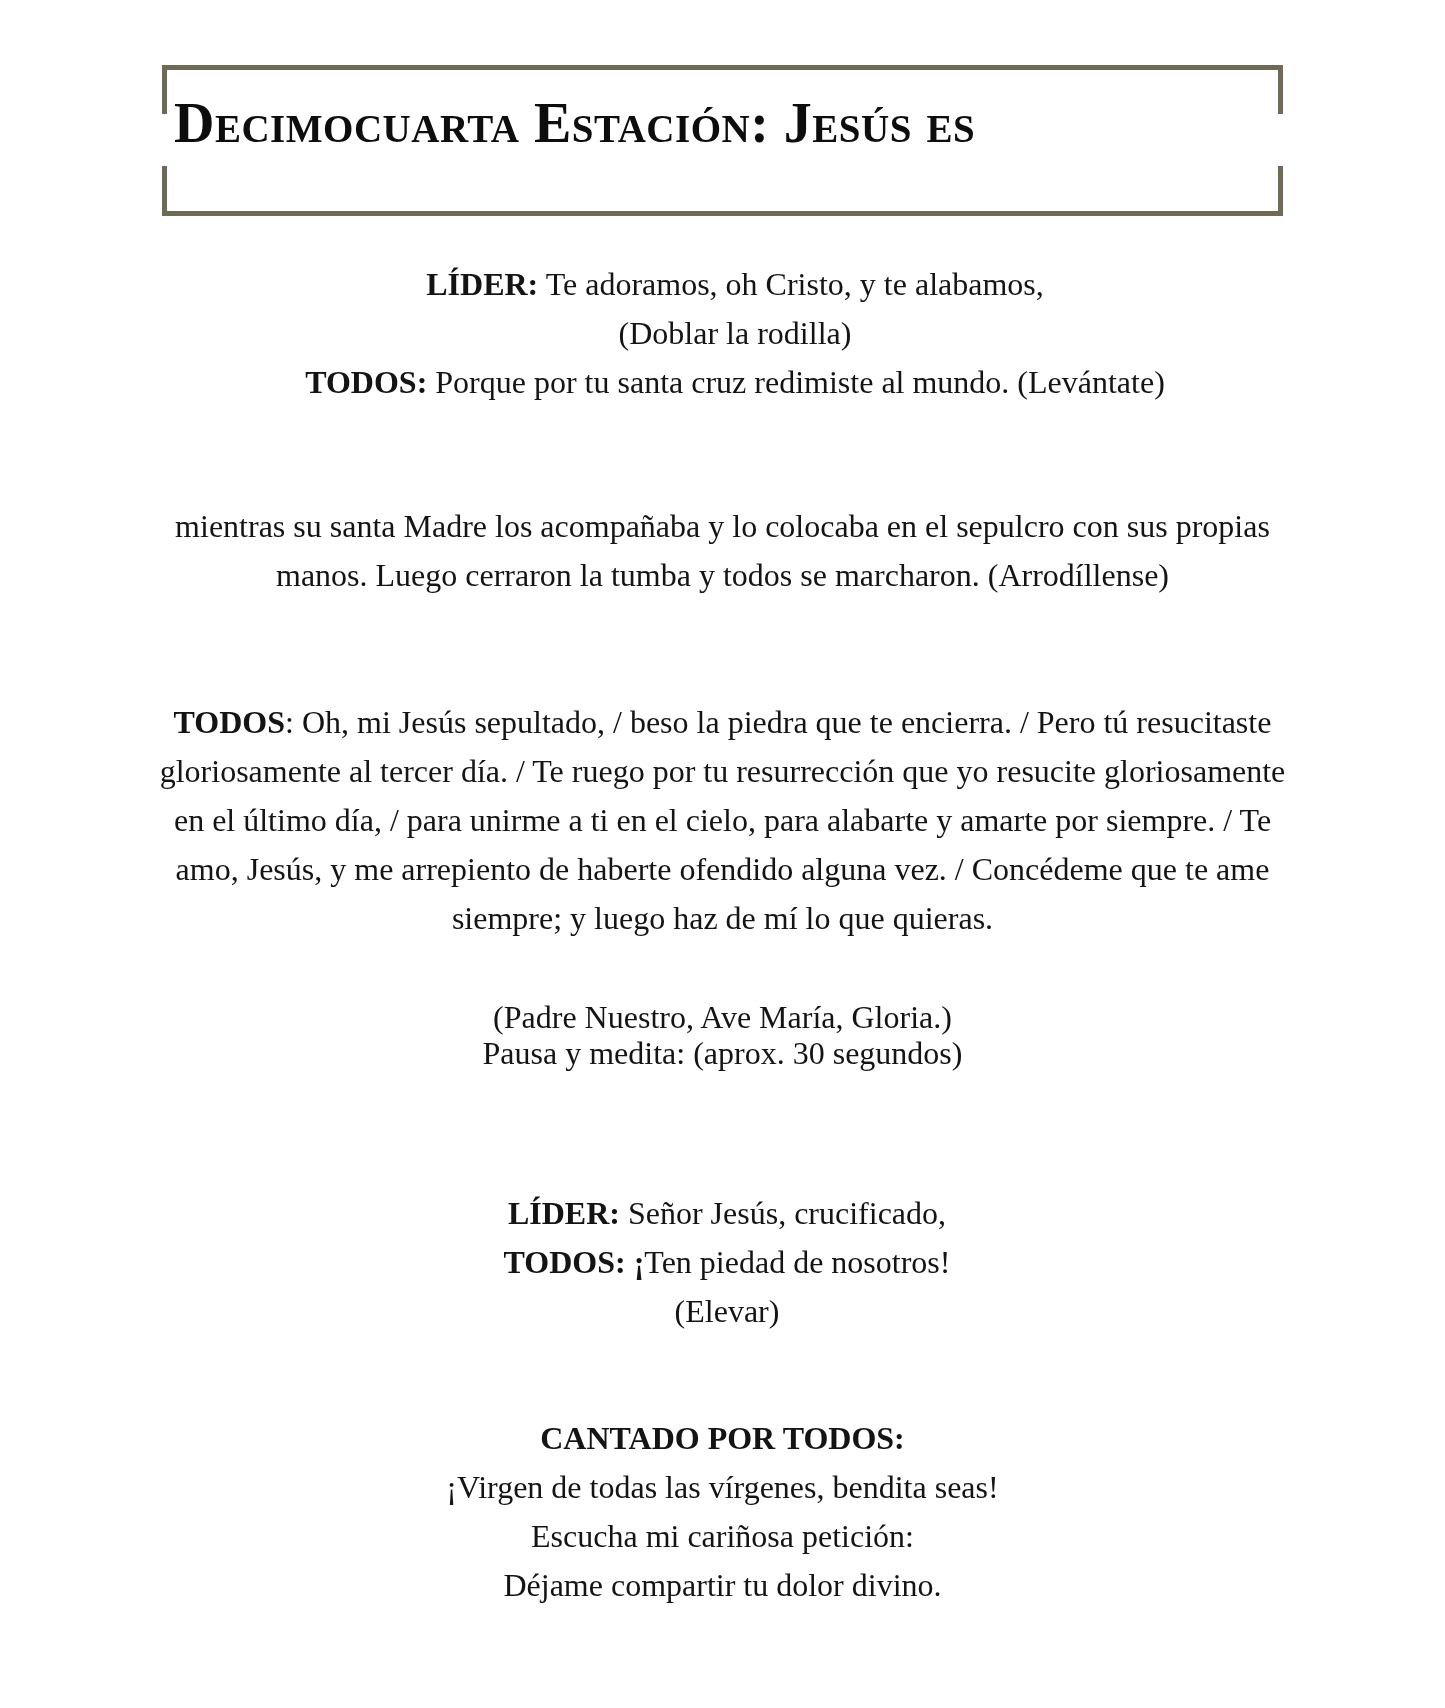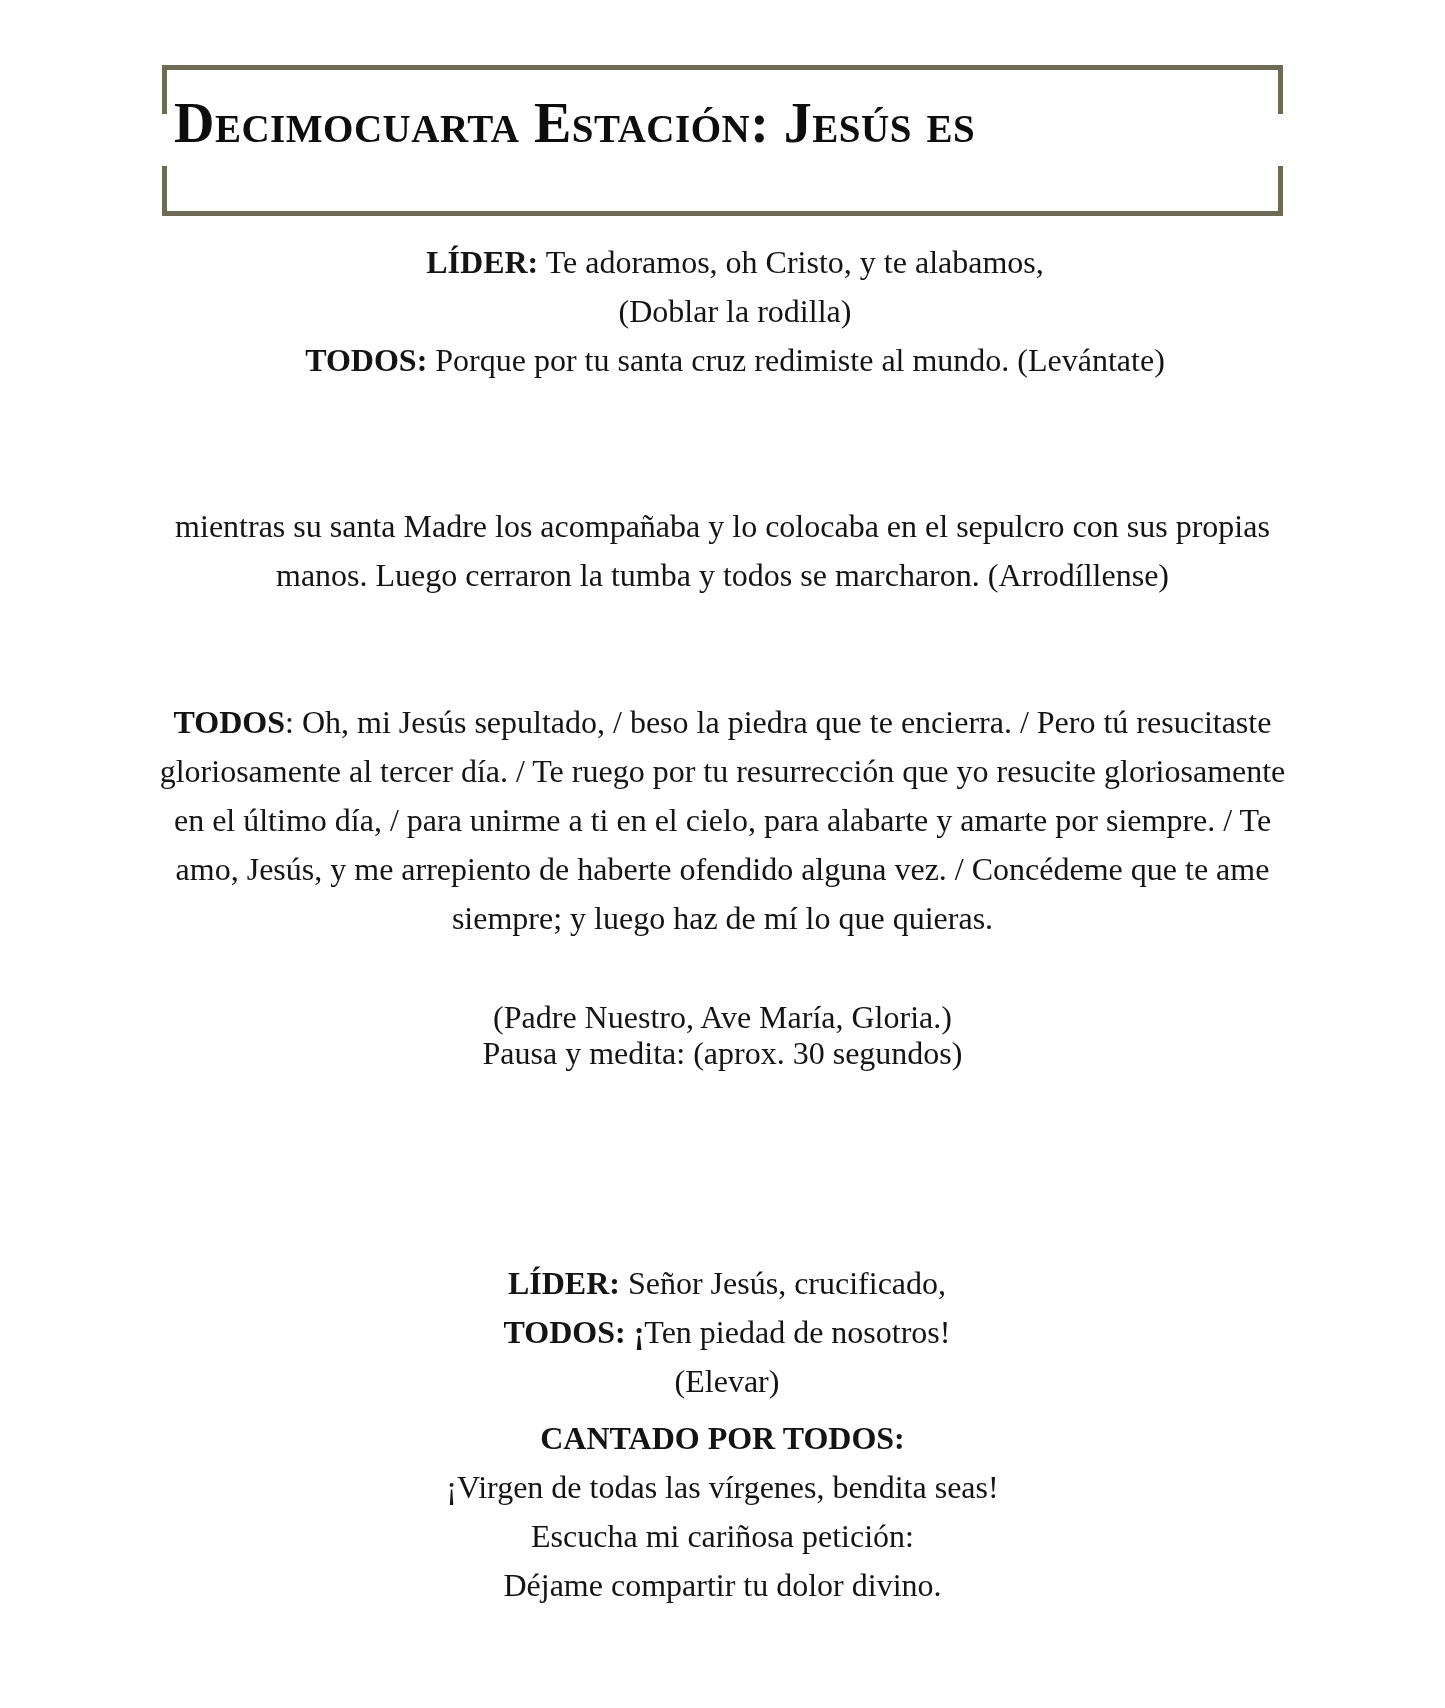--- a/index.html
+++ b/index.html
@@ -74,21 +74,21 @@
   <div class="frame-line frame-left-bottom"></div>
   <div class="frame-line frame-right-top"></div>
   <div class="frame-line frame-right-bottom"></div>
   <h1 class="title">
     <span class="line">Decimocuarta Estación: Jesús es</span>
   </h1>
 </div>
 
 <div class="content">
 
-  <div class="block" style="top:238px;margin-left:25px;">
+  <div class="block" style="top:260px;margin-left:25px;">
     <span class="line"><span class="b">LÍDER:</span><span> Te adoramos, oh Cristo, y te alabamos,</span></span>
     <span class="line">(Doblar la rodilla)</span>
     <span class="line"><span class="b">TODOS:</span><span> Porque por tu santa cruz redimiste al mundo. (Levántate)</span></span>
   </div>
 
   <div class="block" style="top:502px;">
     <span class="line">mientras su santa Madre los acompañaba y lo colocaba en el sepulcro con sus propias</span>
     <span class="line">manos. Luego cerraron la tumba y todos se marcharon. (Arrodíllense)</span>
   </div>
 
@@ -100,21 +100,21 @@
     <span class="line">siempre; y luego haz de mí lo que quieras.</span>
   </div>
 
   <div class="block" style="top:993px;">
     <span class="line">(Padre Nuestro, Ave María, Gloria.)</span>
   </div>
   <div class="block" style="top:1029px;">
     <span class="line">Pausa y medita: (aprox. 30 segundos)</span>
   </div>
 
-  <div class="block" style="top:1259px;padding-left:9px;">
+  <div class="block" style="top:1189px;padding-left:9px;">
     <span class="line"><span class="b">LÍDER:</span><span> Señor Jesús, crucificado,</span></span>
     <span class="line"><span class="b">TODOS: ¡</span><span>Ten piedad de nosotros!</span></span>
     <span class="line">(Elevar)</span>
   </div>
 
   <div class="block" style="top:1414px;">
     <span class="line b">CANTADO POR TODOS:</span>
     <span class="line">¡Virgen de todas las vírgenes, bendita seas!</span>
     <span class="line">Escucha mi cariñosa petición:</span>
     <span class="line">Déjame compartir tu dolor divino.</span>

